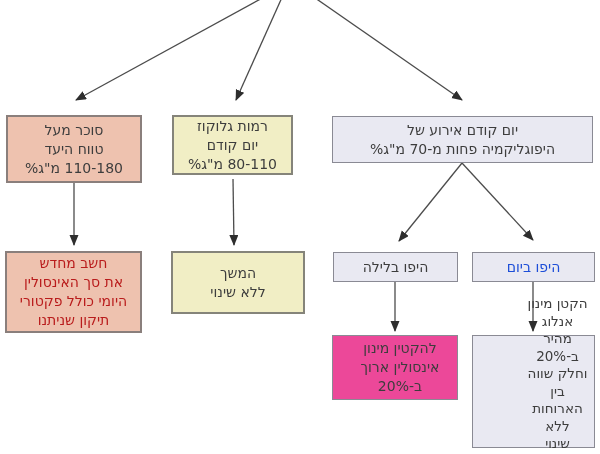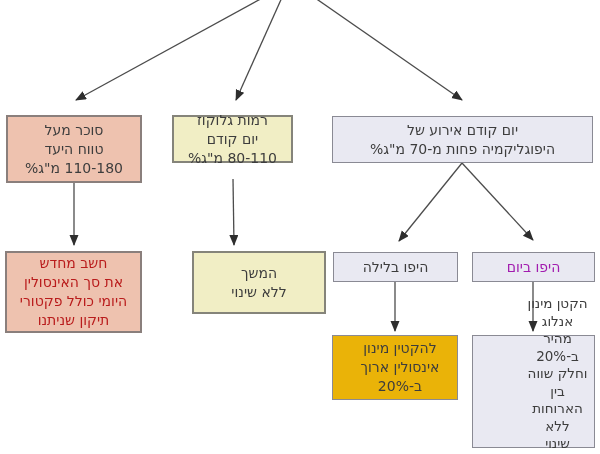--- a/index.html
+++ b/index.html
@@ -14,24 +14,24 @@
     position:absolute;box-sizing:border-box;
     display:flex;flex-direction:column;justify-content:center;align-items:center;
     text-align:center;color:#3d3d3d;font-size:14px;line-height:19px;
     border:2px solid #4c1d95;
   }
   .node-text{white-space:pre-line;width:100%;}
   
   .thin{border-width:1px;}
   
   .n-sugar      {left:6px;  top:115px; width:136px; height:68px;}
-  .n-glucose    {left:172px;top:115px; width:121px; height:48px;}
+  .n-glucose    {left:172px;top:115px; width:121px; height:60px;}
   .n-hypoprev   {left:332px;top:116px; width:261px; height:47px;}
   .n-recalc     {left:5px;  top:251px; width:137px; height:82px;}
-  .n-continue   {left:171px;top:251px; width:134px; height:63px;margin-left:21px;}
+  .n-continue   {left:171px;top:251px; width:134px; height:63px;}
   .n-hyponight  {left:333px;top:252px; width:125px; height:30px;align-items:center;}
   .n-hypoday    {left:472px;top:252px; width:123px; height:30px;}
   .n-reducelong {left:332px;top:335px; width:126px; height:65px;}
   .n-reducerapid{left:472px;top:335px; width:123px; height:113px; font-size:13.5px;line-height:17.5px;}
 </style>
 </head>
 <body>
 
 <div id="canvas">
 
@@ -81,24 +81,24 @@
   <div class="node n-continue" dir="rtl" style="background: rgb(241, 238, 197); border-color: rgb(133, 132, 122);">
     <div class="node-text" style="color: rgb(61, 61, 61);">המשך
 ללא שינוי</div>
   </div>
 
   <div class="node n-hyponight thin" dir="rtl" style="background: rgb(233, 233, 242); border-color: rgb(138, 138, 148);">
     <div class="node-text" style="color: rgb(61, 61, 61);">היפו בלילה</div>
   </div>
 
   <div class="node n-hypoday thin" dir="rtl" style="background: rgb(233, 233, 242); border-color: rgb(138, 138, 148);">
-    <div class="node-text" style="color: #a21caf;">היפו ביום</div>
+    <div class="node-text" style="color: #1d4ed8;">היפו ביום</div>
   </div>
 
-  <div class="node n-reducelong thin" dir="rtl" style="background: #eab308; border-color: rgb(138, 138, 148); padding-left: 10px;">
+  <div class="node n-reducelong thin" dir="rtl" style="background: #ec4899; border-color: rgb(138, 138, 148); padding-left: 10px;">
     <div class="node-text" style="color: rgb(61, 61, 61);">להקטין מינון
 אינסולין ארוך
 ב-20%</div>
   </div>
 
   <div class="node n-reducerapid thin" dir="rtl" style="background: rgb(233, 233, 242); border-color: rgb(138, 138, 148); padding-left: 48px;">
     <div class="node-text" style="color: rgb(61, 61, 61);">הקטן מינון אנלוג
 מהיר ב-20%
 וחלק שווה בין
 הארוחות ללא

